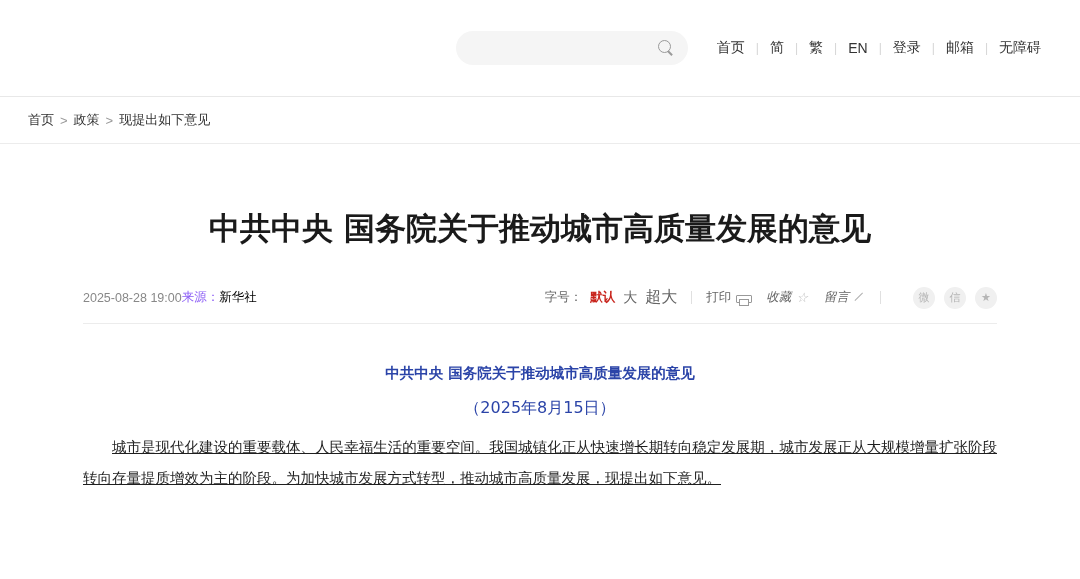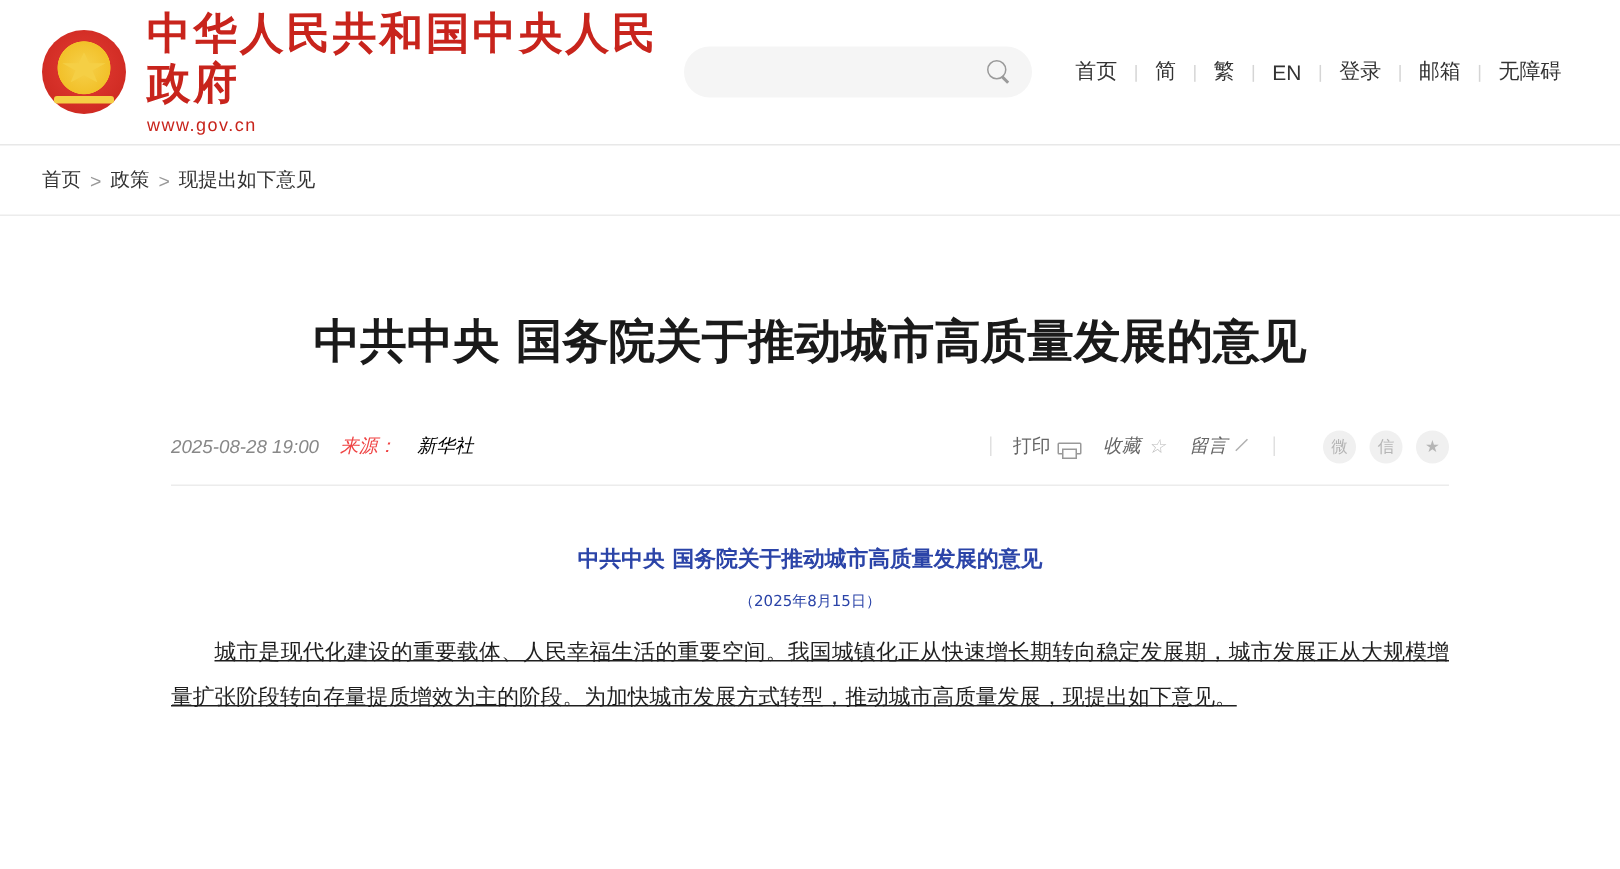--- a/index.html
+++ b/index.html
@@ -151,21 +151,21 @@
   .breadcrumb .crumb.link { cursor: pointer; }
   .breadcrumb .sep { color: #999; }
 
   .content-rule {
     height: 1px;
     background: #ececec;
   }
 
   
   .article {
-    padding: 0 114px;
+    padding: 0 83px;
   }
   .article-title {
     text-align: center;
     font-size: 31px;
     font-weight: bold;
     color: #1a1a1a;
     line-height: 1.4;
     padding: 42px 0 0;
     font-family: "DejaVu Sans", "Liberation Sans", sans-serif;
   }
@@ -173,22 +173,22 @@
   .meta-bar {
     margin-top: 34px;
     height: 40px;
     display: flex;
     align-items: center;
     font-size: 12.5px;
     color: #888;
     border-bottom: 1px solid #ececec;
     padding-bottom: 12px;
   }
-  .meta-left { display: flex; align-items: center; gap: 14px; font-style: italic; }
-  .meta-source-label { color: #ef4444; }
+  .meta-left { display: flex; align-items: center; gap: 0; }
+  .meta-source-label { color: #8b5cf6; }
   .meta-source-value { color: #000000; }
 
   .meta-right {
     margin-left: auto;
     display: flex;
     align-items: center;
     gap: 0;
     color: #888;
   }
   .fontsize-group { display: flex; align-items: center; gap: 8px; }
@@ -269,41 +269,34 @@
   .doc-title {
     text-align: center;
     color: #2b44a8;
     font-weight: bold;
     font-size: 14.5px;
     margin: 0 0 2px 0;
   }
   .doc-date {
     text-align: center;
     color: #2b44a8;
-    font-size: 10px;
+    font-size: 16px;
     margin: 0 0 8px 0;
   }
   .para {
     margin: 0 0 2px 0;
     text-indent: 2em;
     text-align: justify;
     text-decoration: underline;
   }
 </style>
 </head>
 <body>
 
 <div class="site-header">
-  <div class="brand">
-    <div class="emblem"></div>
-    <div class="brand-text">
-      <div class="brand-title">中华人民共和国中央人民政府</div>
-      <div class="brand-sub">www.gov.cn</div>
-    </div>
-  </div>
 
   <div class="header-right">
     <div class="search-box">
       <input type="text" placeholder="" style="">
       <span class="search-icon"></span>
     </div>
 
     <div class="header-nav">
       <span class="nav-item">首页</span>
       <span class="nav-sep">|</span>
@@ -339,20 +332,26 @@
   <h1 class="article-title">中共中央 国务院关于推动城市高质量发展的意见</h1>
 
   <div class="meta-bar">
     <div class="meta-left">
       <span>2025-08-28 19:00</span>
       <span class="meta-source-label">来源：</span>
       <span class="meta-source-value">新华社</span>
     </div>
 
     <div class="meta-right">
+      <div class="fontsize-group">
+        <span class="fs-label">字号：</span>
+        <span class="fs-opt active">默认</span>
+        <span class="fs-opt big">大</span>
+        <span class="fs-opt huge">超大</span>
+      </div>
 
       <span class="vsep"></span>
 
       <div class="tool">
         <span>打印</span>
         <span class="icon-print"></span>
       </div>
       <div class="tool">
         <span>收藏</span>
         <span class="icon-star">☆</span>

